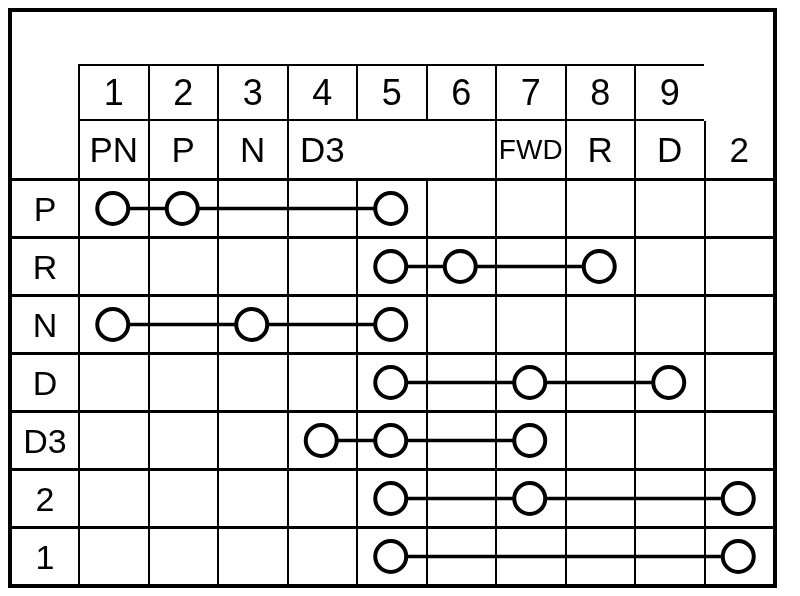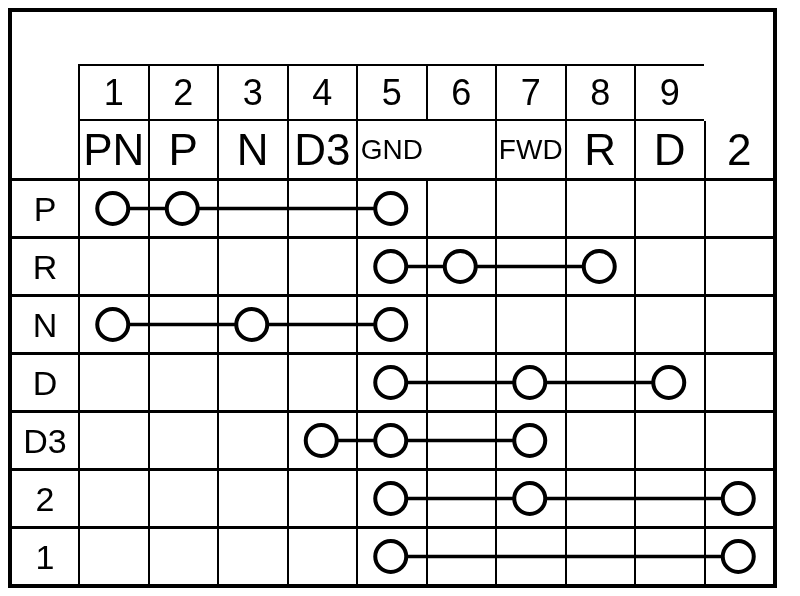--- a/index.html
+++ b/index.html
@@ -46,21 +46,21 @@
     grid-area: 2 / 1 / 4 / 2;
   }
   .num-cell {
     border-top: 2px solid #000;
     border-left: 2px solid #000;
     border-bottom: 2px solid #000;
     font-size: 36px;
   }
   .sig-cell {
     border-left: 2px solid #000;
-    font-size: 44px;
+    font-size: 35px;
   }
   .sig-cell.small {
     font-size: 28px;
   }
   .rowlabel-cell {
     border-top: 3px solid #000;
     font-size: 34px;
   }
   .data-cell {
     border-top: 3px solid #000;
@@ -96,21 +96,20 @@
 
     <div class="num-cell" style="grid-area: 2 / 2;">1</div>
         <div class="sig-cell" style="grid-area: 3 / 2;">PN</div>
         <div class="num-cell" style="grid-area: 2 / 3;">2</div>
         <div class="sig-cell" style="grid-area: 3 / 3;">P</div>
         <div class="num-cell" style="grid-area: 2 / 4;">3</div>
         <div class="sig-cell" style="grid-area: 3 / 4;">N</div>
         <div class="num-cell" style="grid-area: 2 / 5;">4</div>
         <div class="sig-cell" style="grid-area: 3 / 5;">D3</div>
         <div class="num-cell" style="grid-area: 2 / 6;">5</div>
-        <div class="sig-cell small" style="grid-area: 3 / 6;">GND</div>
         <div class="num-cell" style="grid-area: 2 / 7;">6</div>
         <div class="num-cell" style="grid-area: 2 / 8;">7</div>
         <div class="sig-cell small" style="grid-area: 3 / 8;">FWD</div>
         <div class="num-cell" style="grid-area: 2 / 9;">8</div>
         <div class="sig-cell" style="grid-area: 3 / 9;">R</div>
         <div class="num-cell" style="grid-area: 2 / 10;">9</div>
         <div class="sig-cell" style="grid-area: 3 / 10;">D</div>
         <div class="sig-cell" style="grid-area: 3 / 11;">2</div>
         <div class="rowlabel-cell" style="grid-area: 4 / 1;">P</div>
         <div class="data-cell" style="grid-area: 4 / 2;"></div>

